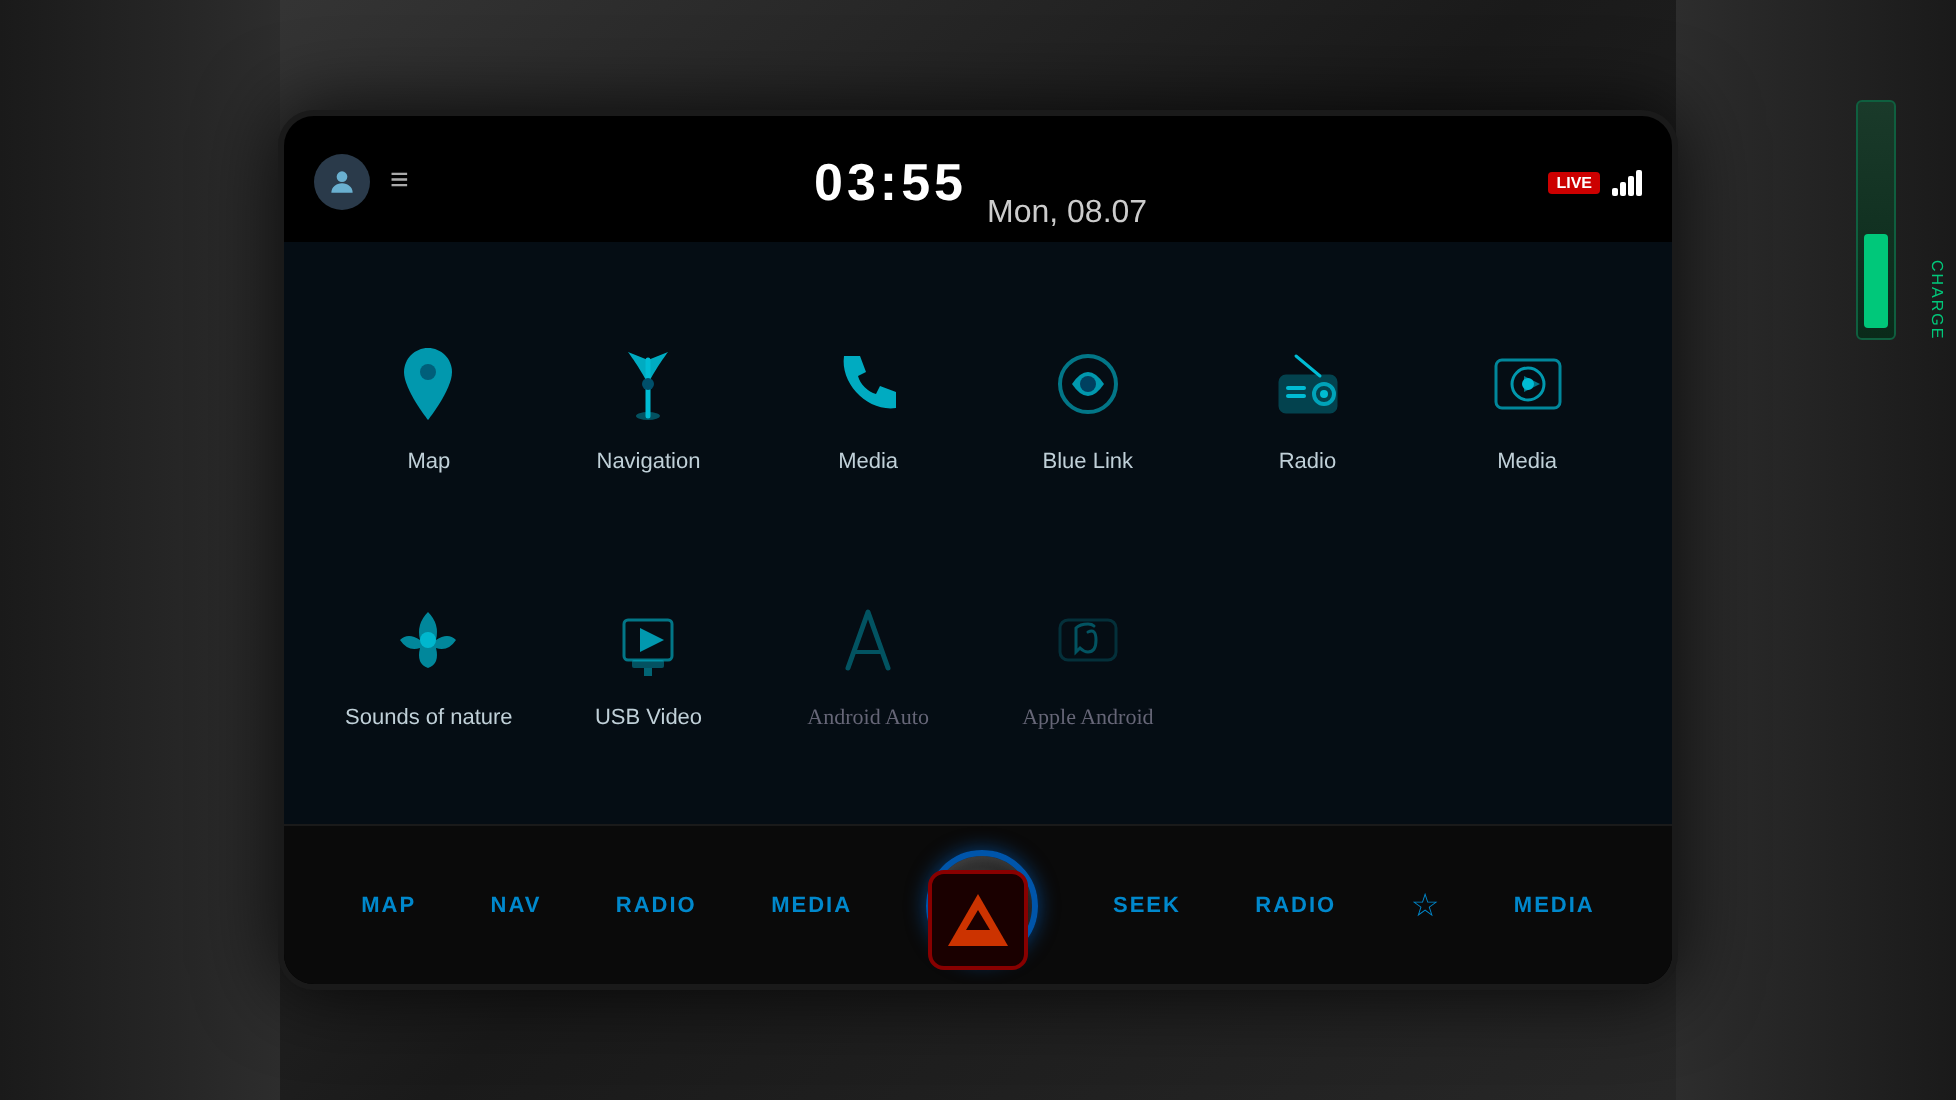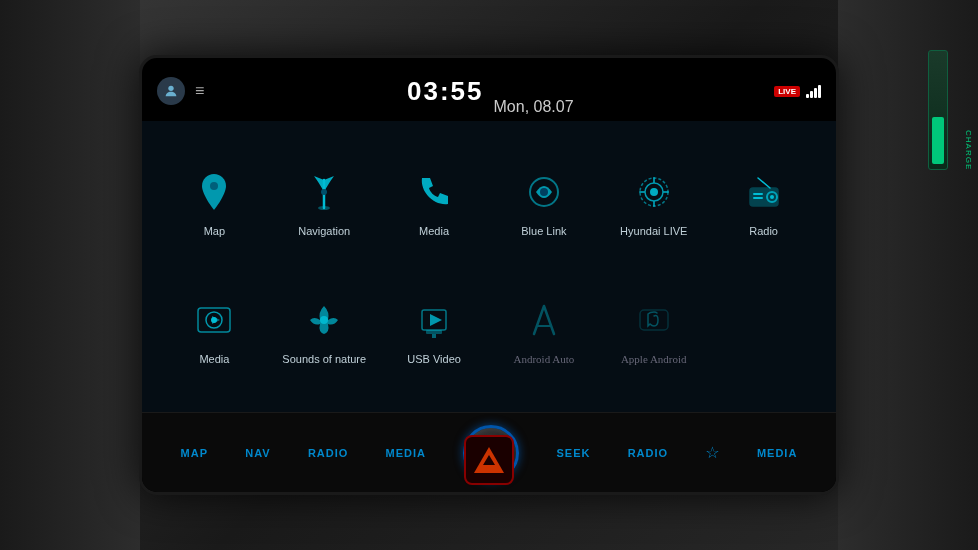--- a/index.html
+++ b/index.html
@@ -414,31 +414,20 @@
             <div class="app-icon">
               <svg viewBox="0 0 44 44" fill="none">
                 <circle cx="22" cy="22" r="14" stroke="#00bcd4" stroke-width="2" opacity="0.6"></circle>
                 <path d="M14 22 Q22 10 30 22 Q22 34 14 22Z" fill="#00bcd4" opacity="0.8"></path>
                 <circle cx="22" cy="22" r="4" fill="#004060"></circle>
               </svg>
             </div>
             <span class="app-label">Blue Link</span>
           </div>
 
-          <div class="app-item">
-            <div class="app-icon">
-              <svg viewBox="0 0 44 44" fill="none">
-                <circle cx="22" cy="22" r="14" stroke="#00bcd4" stroke-width="1.5" stroke-dasharray="3 2" opacity="0.6"></circle>
-                <circle cx="22" cy="22" r="9" stroke="#00bcd4" stroke-width="1.5" opacity="0.8"></circle>
-                <circle cx="22" cy="22" r="4" fill="#00bcd4" opacity="0.9"></circle>
-                <path d="M22 8 L22 12 M22 32 L22 36 M8 22 L12 22 M32 22 L36 22" stroke="#00bcd4" stroke-width="2" stroke-linecap="round" opacity="0.7"></path>
-              </svg>
-            </div>
-            <span class="app-label">Hyundai LIVE</span>
-          </div>
 
           <div class="app-item">
             <div class="app-icon">
               <svg viewBox="0 0 44 44" fill="none">
                 <rect x="8" y="18" width="28" height="18" rx="3" fill="#00bcd4" opacity="0.3" stroke="#00bcd4" stroke-width="1.5"></rect>
                 <circle cx="30" cy="27" r="5" stroke="#00bcd4" stroke-width="2" opacity="0.8"></circle>
                 <circle cx="30" cy="27" r="2" fill="#00bcd4"></circle>
                 <line x1="12" y1="24" x2="20" y2="24" stroke="#00bcd4" stroke-width="2" stroke-linecap="round"></line>
                 <line x1="12" y1="28" x2="20" y2="28" stroke="#00bcd4" stroke-width="2" stroke-linecap="round"></line>
                 <path d="M16 8 L28 18" stroke="#00bcd4" stroke-width="1.5" stroke-linecap="round"></path>

